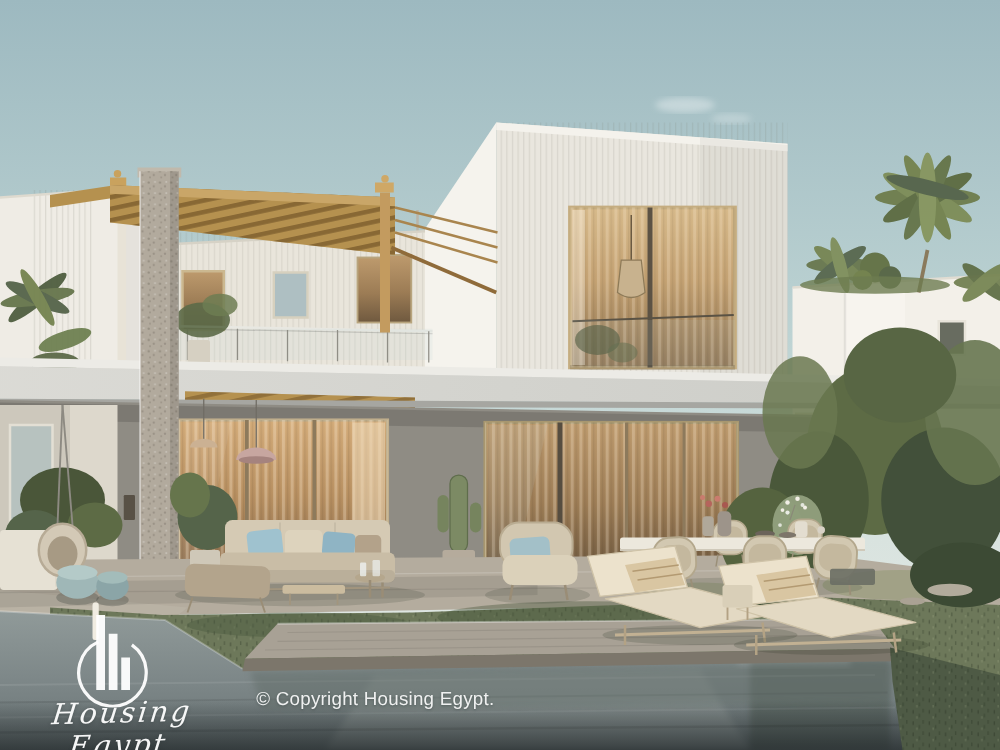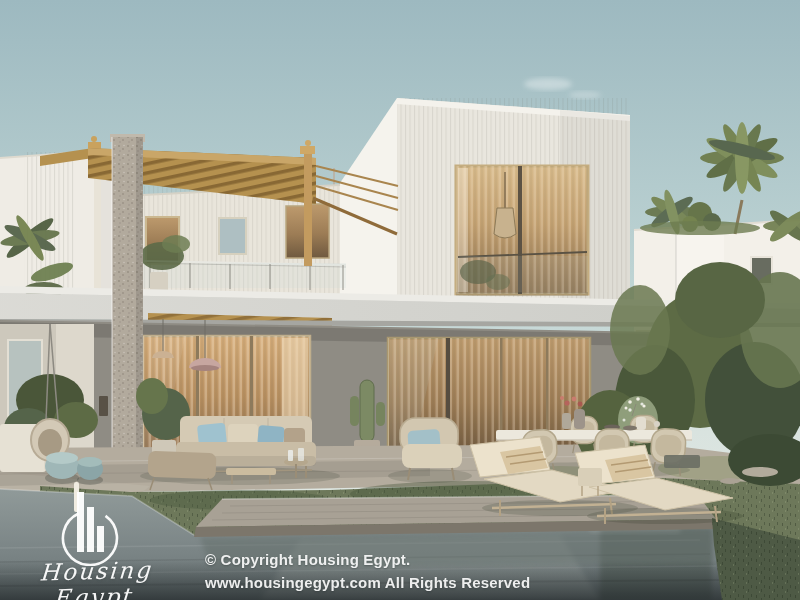--- a/index.html
+++ b/index.html
@@ -6,21 +6,21 @@
   .stage{position:relative;width:800px;height:600px;overflow:hidden;
          font-family:"Liberation Sans",sans-serif;background:#cfdcd9;}
   .stage svg.scene{position:absolute;left:0;top:0;}
   .wm-logo{position:absolute;left:34px;top:480px;width:130px;height:86px;pointer-events:none;}
   .wm-brand{position:absolute;left:4px;top:558px;width:184px;text-align:center;
             color:rgba(255,255,255,.95);font-family:"DejaVu Serif",serif;font-style:italic;
             font-size:23px;letter-spacing:2px;transform:skewX(-8deg) rotate(-1.5deg);
             text-shadow:0 1px 3px rgba(40,50,50,.35);}
   .wm-copy{position:absolute;left:205px;top:548px;color:rgba(255,255,255,.9);
            font-size:15px;line-height:23px;text-shadow:0 1px 2px rgba(30,40,40,.35);
-           letter-spacing:.2px;font-weight:bold;}
+           letter-spacing:.2px;}
 </style>
 </head>
 <body>
 
 <div class="stage">
 <svg class="scene" width="800" height="600" viewBox="0 0 800 600">
   <defs>
     <linearGradient id="skyG" x1="0" y1="0" x2="0" y2="1">
       <stop offset="0" stop-color="#9db9c0"></stop>
           <stop offset=".45" stop-color="#bdd3d3"></stop>
@@ -464,15 +464,14 @@
 
 <svg class="wm-logo" width="130" height="86" viewBox="0 0 130 86">
   <path d="M71.5,35.9 A27,27 0 1 1 44.6,33.5" fill="none" stroke="#ffffff" stroke-width="2.6" opacity=".95"></path>
   <rect x="43" y="12" width="7" height="60" fill="#ffffff" opacity=".95"></rect>
   <rect x="53" y="27" width="7" height="45" fill="#ffffff" opacity=".95"></rect>
   <rect x="63" y="46" width="7" height="26" fill="#ffffff" opacity=".95"></rect>
 </svg>
 <div class="wm-brand">Housing Egypt</div>
 <div class="wm-copy">
   <div>© Copyright Housing Egypt.</div>
-  <div>www.housingegypt.com All Rights Reserved</div>
 </div>
 </div>
 
 </body></html>

